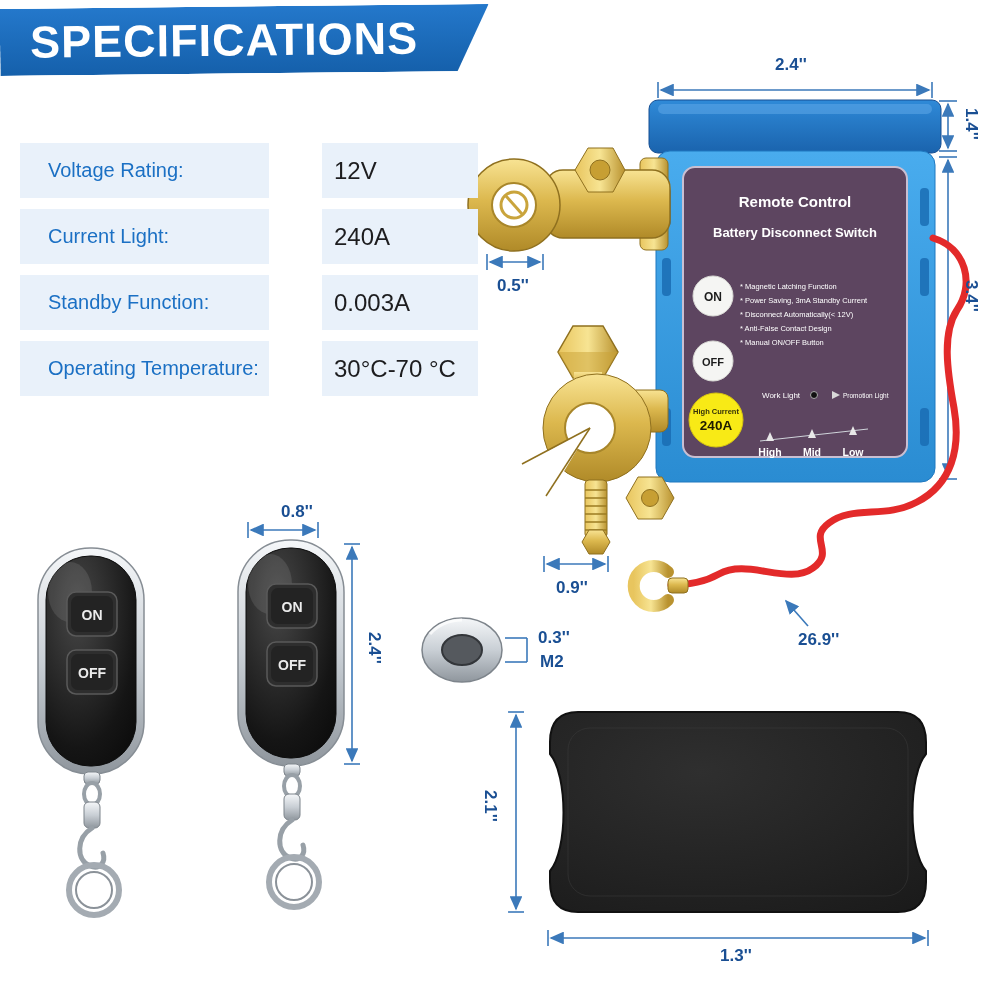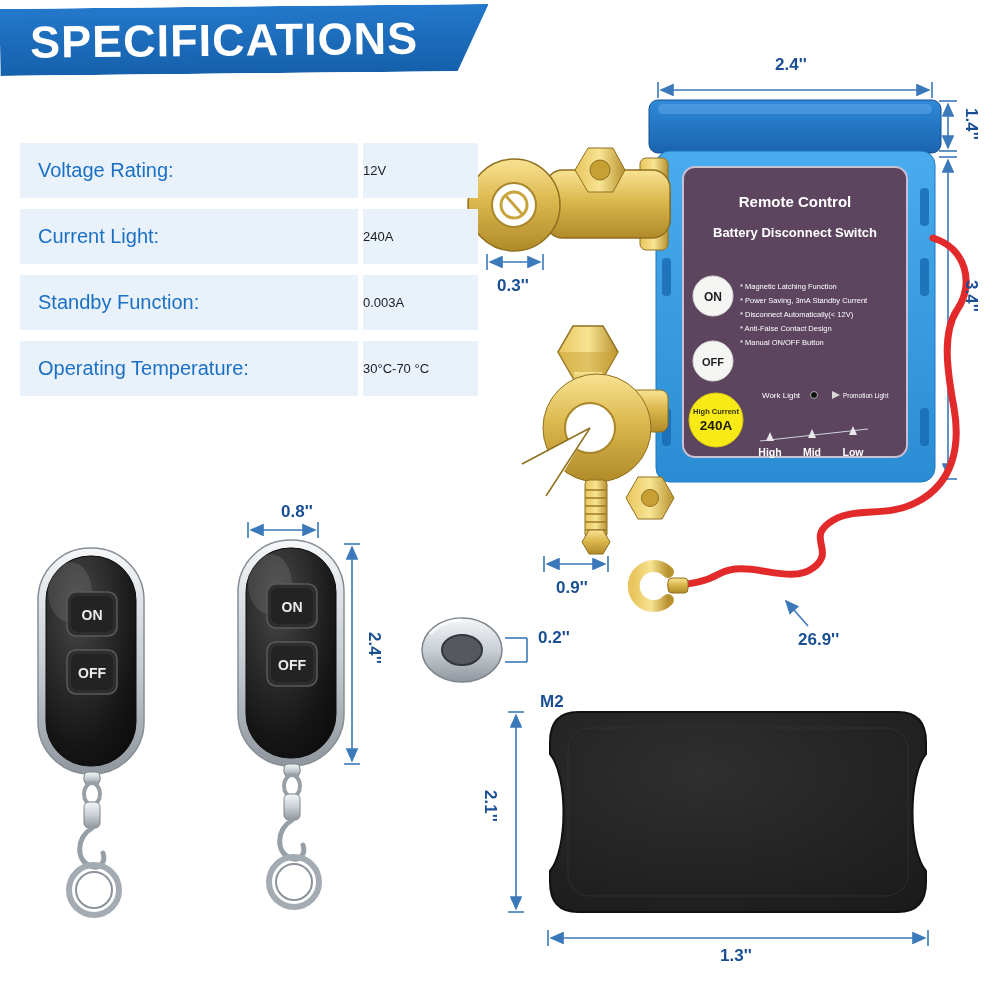--- a/index.html
+++ b/index.html
@@ -5,24 +5,24 @@
   html,body{margin:0;padding:0;background:#fff;}
   .stage{position:relative;width:1001px;height:1001px;background:#fff;overflow:hidden;
          font-family:"Liberation Sans",sans-serif;}
   .banner{position:absolute;left:0;top:9px;width:489px;height:67px;
           background:linear-gradient(180deg,#2478cb,#1560ab);
           clip-path:polygon(0 0,100% 0,93.5% 100%,0 100%);
           display:flex;align-items:center;transform:rotate(-0.6deg);transform-origin:left center;}
   .banner span{color:#fff;font-size:45px;font-weight:bold;letter-spacing:1px;padding-left:30px;}
   .spec-table{position:absolute;left:20px;top:143px;width:458px;display:flex;flex-direction:column;gap:11px;}
   .spec-row{display:flex;gap:5px;height:55px;}
-  .spec-label{width:338px;background:#e9f1fa;color:#1b70c4;font-size:20px;display:flex;
-              align-items:center;padding-left:18px;box-sizing:border-box;}
-  .spec-value{flex:1;background:#e9f1fa;color:#1d1d1f;font-size:13px;display:flex;
-              align-items:center;}
+  .spec-label{width:249px;background:#e9f1fa;color:#1b70c4;font-size:20px;display:flex;
+              align-items:center;padding-left:28px;box-sizing:border-box;}
+  .spec-value{flex:1;background:#e9f1fa;color:#1d1d1f;font-size:24px;display:flex;
+              align-items:center;padding-left:12px;margin-left:48px;}
   svg.art{position:absolute;left:0;top:0;}
   svg text{font-family:"Liberation Sans",sans-serif;}
   .t-title{font-size:15px;font-weight:bold;fill:#fff;text-anchor:middle;}
   .t-sub{font-size:13px;font-weight:bold;fill:#fff;text-anchor:middle;}
   .t-feat{font-size:7.5px;fill:#fff;text-anchor:start;}
   .t-btn{font-weight:bold;fill:#1d1d1d;text-anchor:middle;}
   .t-badge1{font-size:7.5px;font-weight:bold;fill:#33300a;text-anchor:middle;}
   .t-badge2{font-size:13.5px;font-weight:bold;fill:#1d1b00;text-anchor:middle;}
   .t-light{font-size:8px;fill:#fff;text-anchor:start;}
   .t-light2{font-size:6.5px;fill:#fff;text-anchor:start;}
@@ -262,23 +262,23 @@
     </div>
     <div class="spec-row">
       <div class="spec-label">Operating Temperature:</div>
       <div class="spec-value">30°C-70 °C</div>
     </div>
   </div>
 
   <span class="dim" style="left:775px;top:55px;">2.4''</span>
   <span class="dim rot" style="left:981px;top:108px;">1.4''</span>
   <span class="dim rot" style="left:981px;top:280px;">3.4''</span>
-  <span class="dim" style="left:497px;top:276px;">0.3''</span>
+  <span class="dim" style="left:497px;top:276px;">0.5''</span>
   <span class="dim" style="left:556px;top:578px;">0.9''</span>
   <span class="dim" style="left:798px;top:630px;">26.9''</span>
   <span class="dim" style="left:265px;top:502px;margin-left:16px;">0.8''</span>
   <span class="dim rot" style="left:384px;top:632px;">2.4''</span>
-  <span class="dim" style="left:538px;top:628px;">0.2''</span>
-  <span class="dim" style="left:540px;top:652px;margin-top:40px;">M2</span>
+  <span class="dim" style="left:538px;top:628px;">0.3''</span>
+  <span class="dim" style="left:540px;top:652px;">M2</span>
   <span class="dim rot" style="left:500px;top:790px;">2.1''</span>
   <span class="dim" style="left:720px;top:946px;">1.3''</span>
 
 </div>
 
 </body></html>

